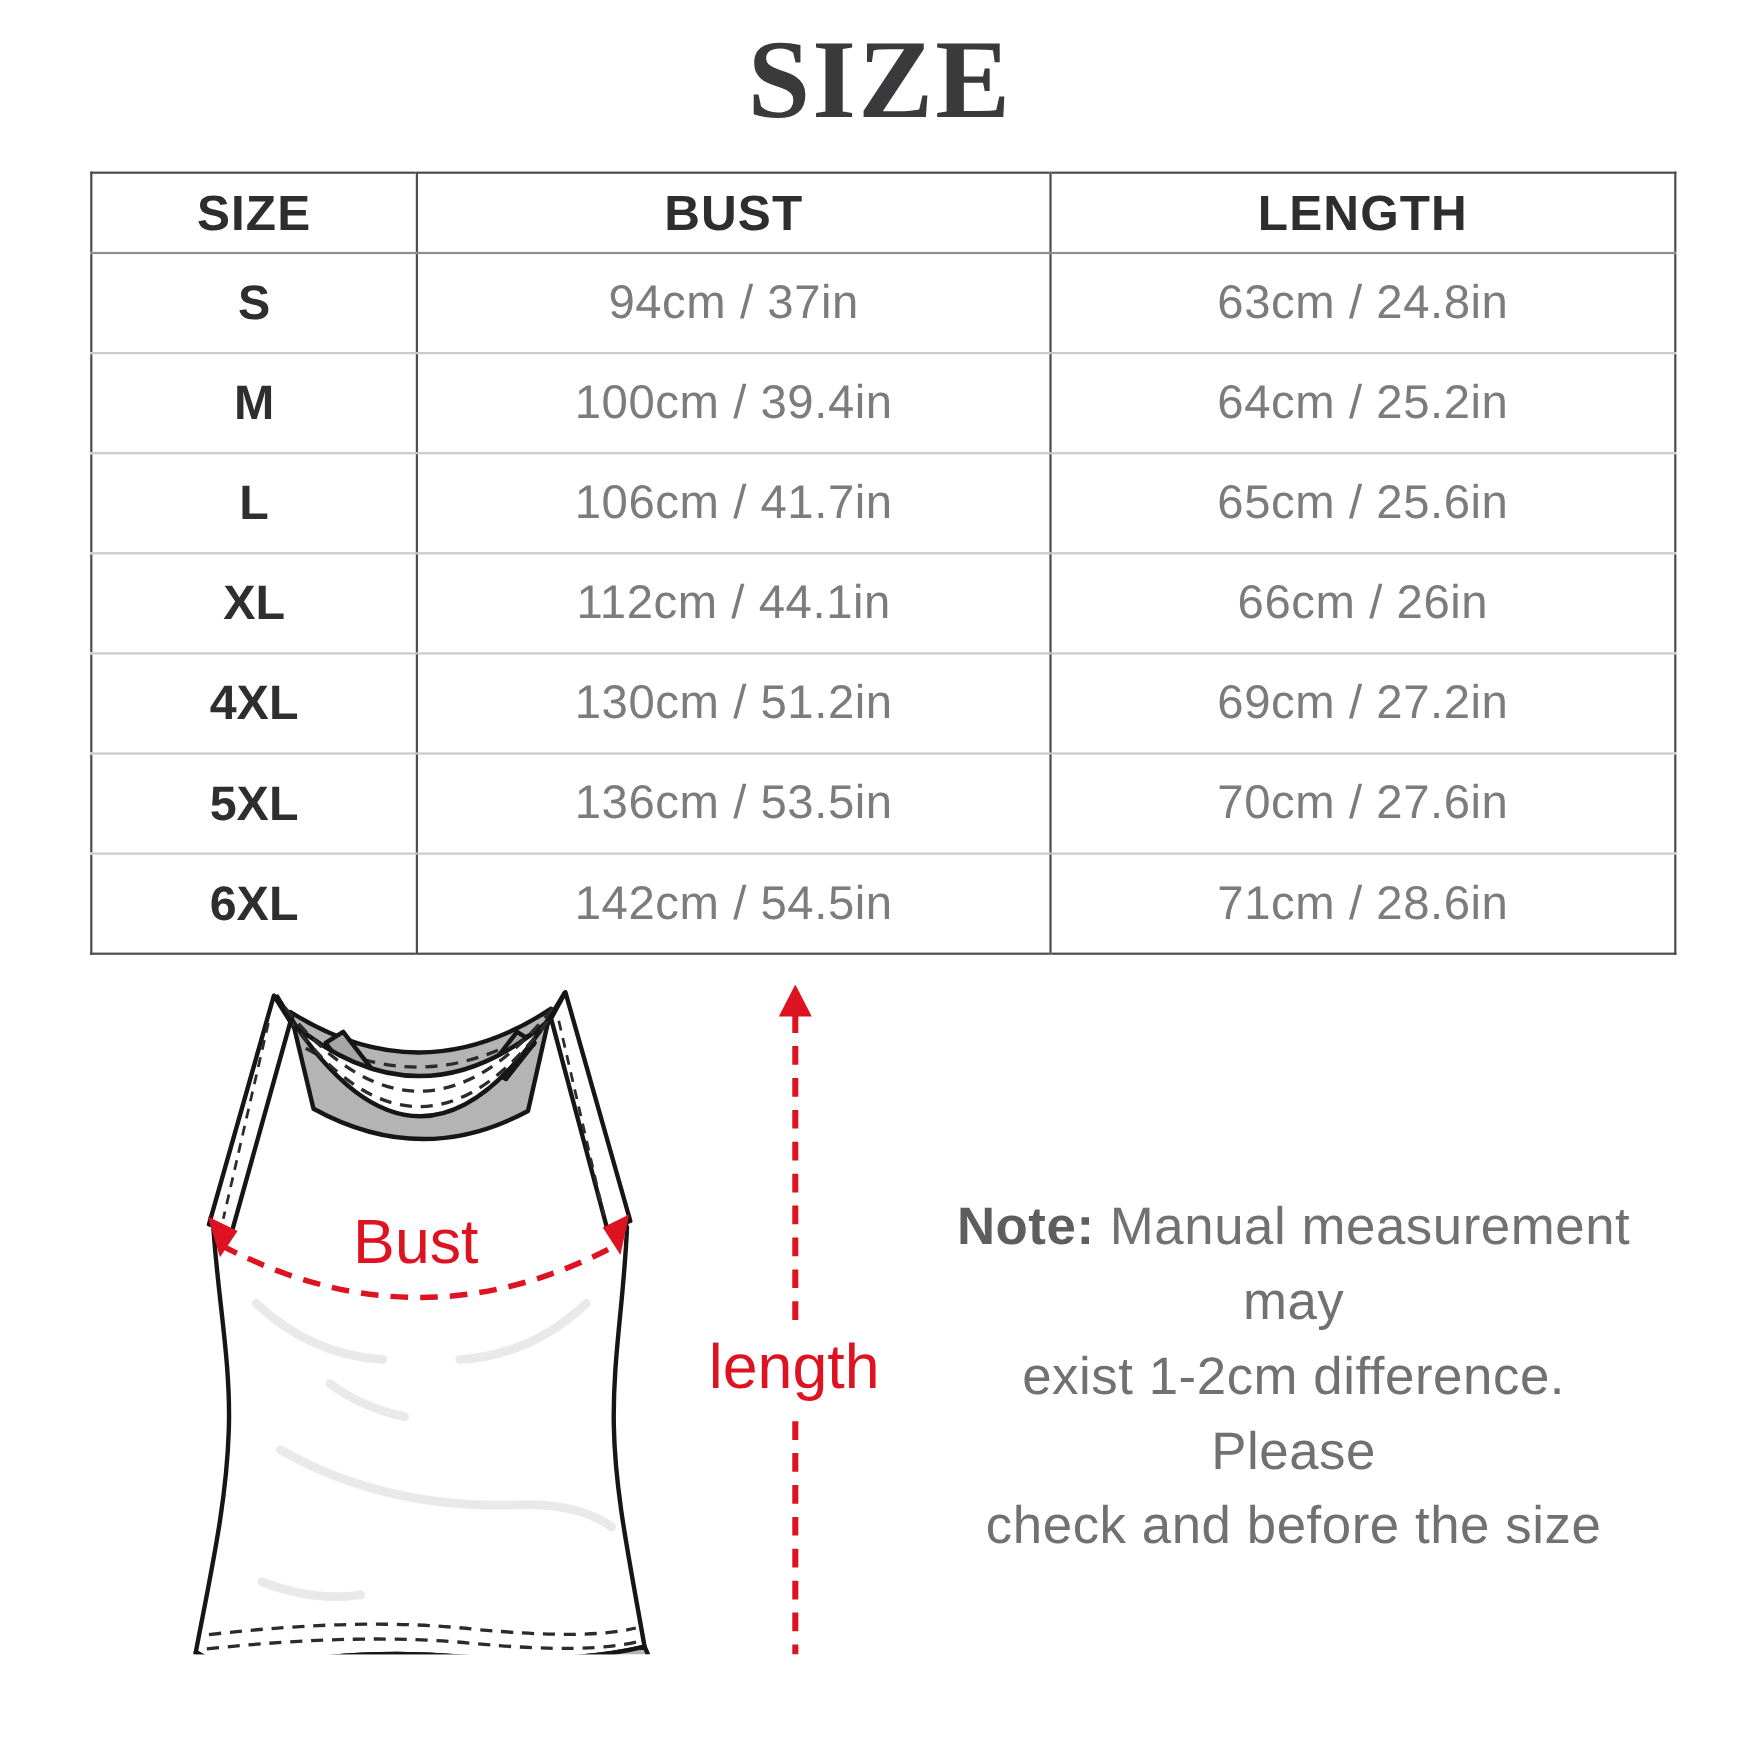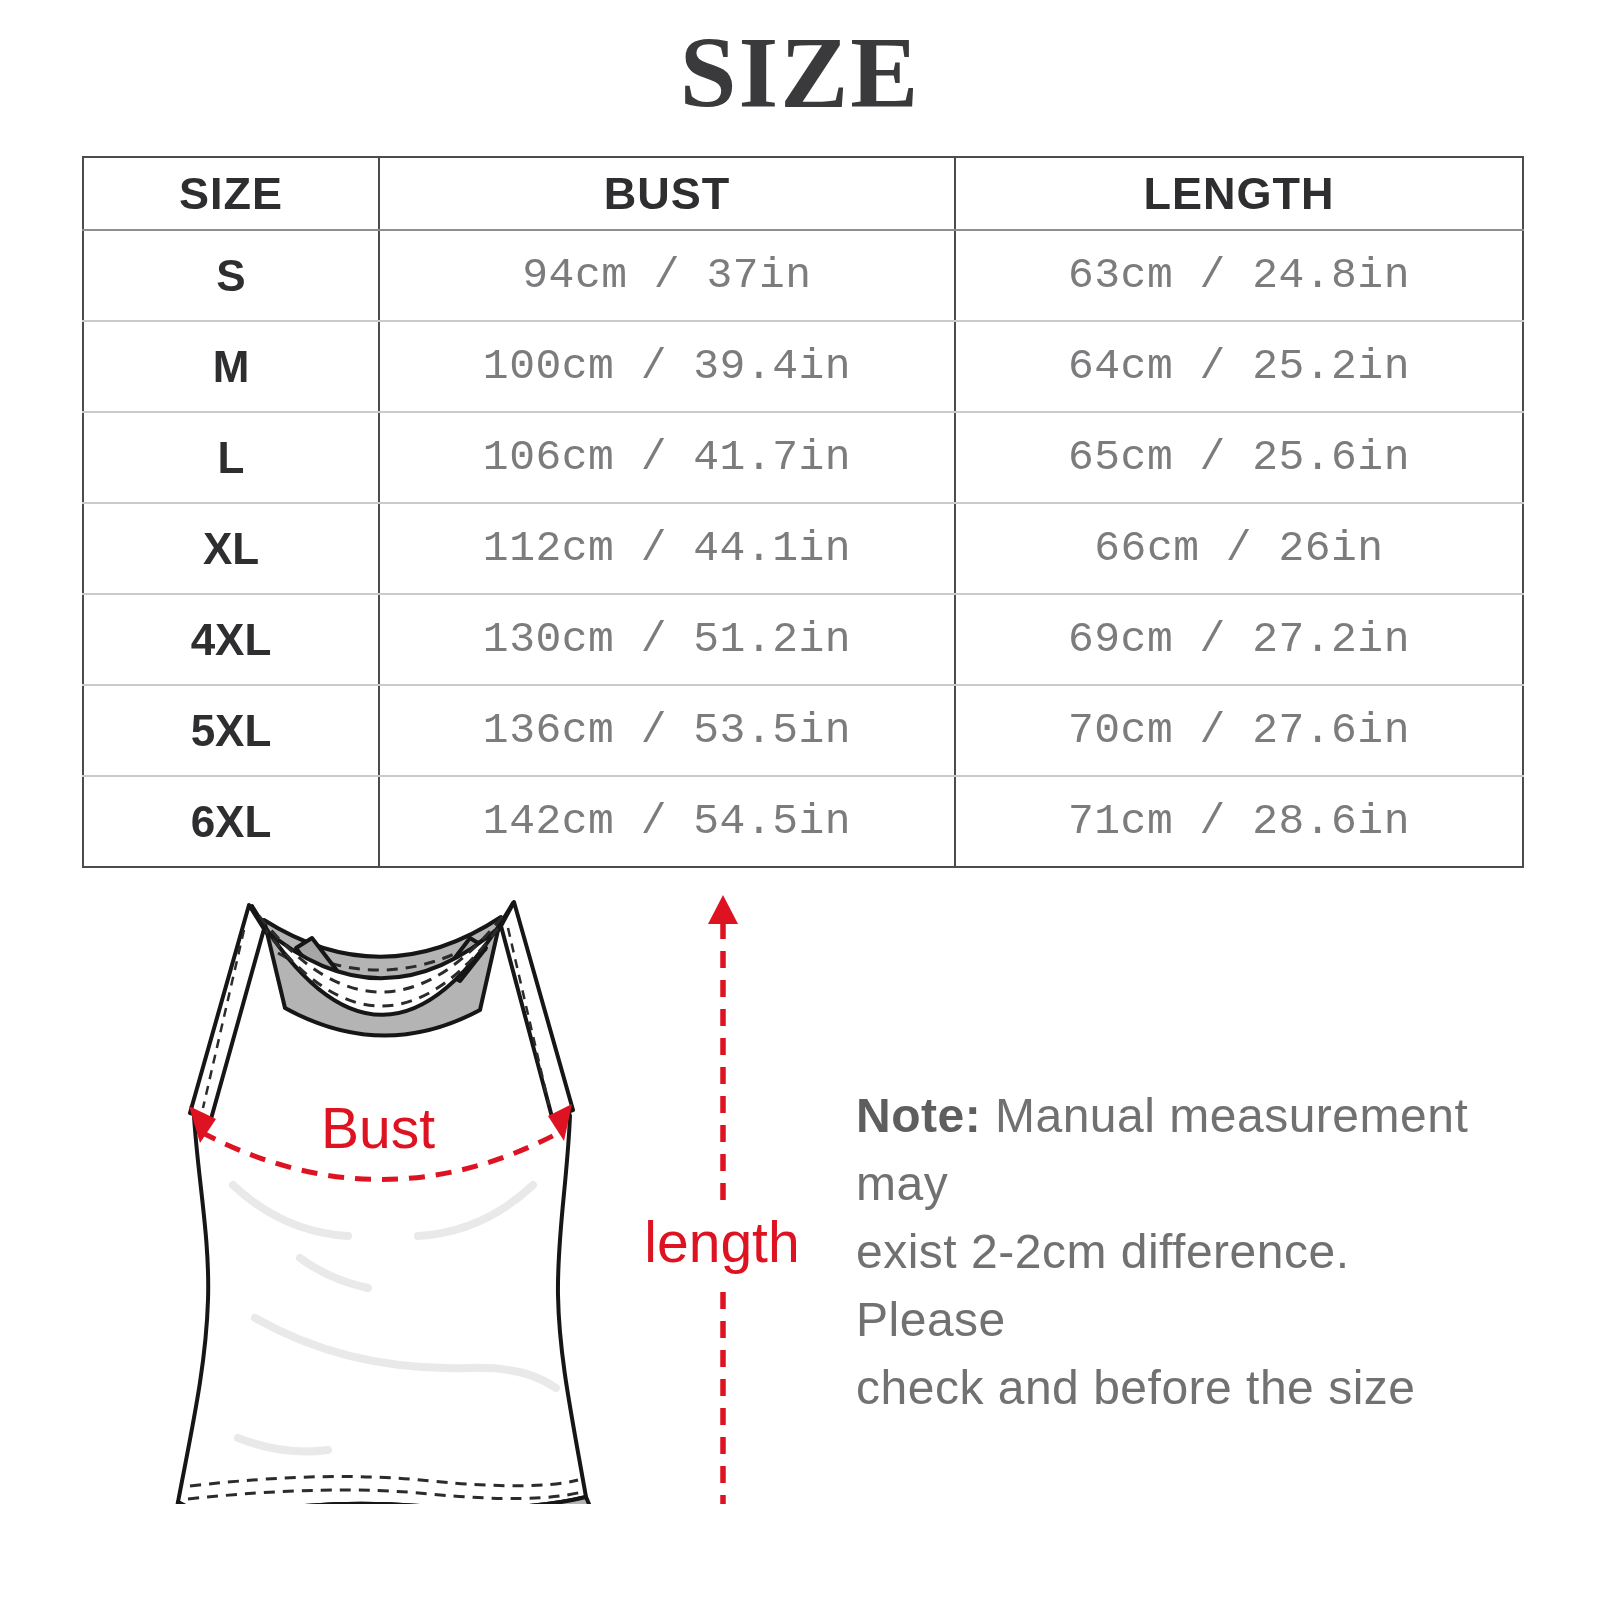--- a/index.html
+++ b/index.html
@@ -26,39 +26,39 @@
     height:71px;padding:0;text-align:center;vertical-align:middle;
     border-bottom:2px solid #cacaca;
   }
   .size-table th{
     font-size:45px;font-weight:700;color:#2e2e30;letter-spacing:1px;
     border-bottom:2px solid #8e8e90;
   }
   .size-table .v-div{border-right:2px solid #4c4c4e;}
   .size-table tr:last-child td{border-bottom:none;}
   td.c-size{font-size:44px;font-weight:700;color:#2e2e30;}
-  td.c-val{font-size:43px;font-weight:400;color:#7c7c7e;letter-spacing:0.5px;font-family:Liberation Mono, monospace;}
+  td.c-val{font-size:43px;font-weight:400;color:#7c7c7e;letter-spacing:0.5px;}
   
   .diagram-svg{position:absolute;left:0;top:860px;width:1600px;height:740px;}
   .ink{fill:none;stroke:#161616;stroke-width:4;stroke-linejoin:round;stroke-linecap:round;}
   .fill-white{fill:#ffffff;}
   .fill-gray{fill:#b4b4b4;}
   .fill-gray2{fill:#a6a6a6;}
   .stitch{fill:none;stroke:#2b2b2b;stroke-width:3;stroke-dasharray:11 8;stroke-linecap:butt;}
   .wrinkle{fill:none;stroke:#e9e9e9;stroke-width:8;stroke-linecap:round;}
   .red-dash{fill:none;stroke:var(--accent,#de1322);stroke-width:5.5;stroke-dasharray:17 12;}
   .red-fill{fill:var(--accent,#de1322);stroke:none;}
   .red-label{
     fill:var(--accent,#de1322);
     font-family:"Liberation Sans","DejaVu Sans",sans-serif;font-weight:400;
   }
   
   .note{
     position:absolute;left:856px;top:1082px;width:640px;
-    font-size:48px;line-height:68px;color:#717171;letter-spacing:0.5px;
+    font-size:48px;line-height:68px;color:#717171;letter-spacing:0.5px;text-align:center;
   }
   .note b{font-weight:700;color:#5e5e5e;}
 </style>
 </head>
 <body>
 
 <div class="page">
 
   <div class="title">SIZE</div>
 
@@ -179,17 +179,17 @@
       <line class="red-dash" x1="723" y1="922" x2="723" y2="1204"></line>
       <line class="red-dash" x1="723" y1="1292" x2="723" y2="1528"></line>
       <polygon class="red-fill" points="723,895 708,924 738,924"></polygon>
       <polygon class="red-fill" points="708,1528 738,1528 723,1556"></polygon>
     </g>
     <text class="red-label" x="722" y="1262" font-size="57" text-anchor="middle">length</text>
   </svg>
 
   <div class="note">
     <div><b>Note:</b><span> Manual measurement may</span></div>
-    <div>exist 2-2cm difference. Please</div>
+    <div>exist 1-2cm difference. Please</div>
     <div>check and before the size</div>
   </div>
 
 </div>
 
 </body></html>

